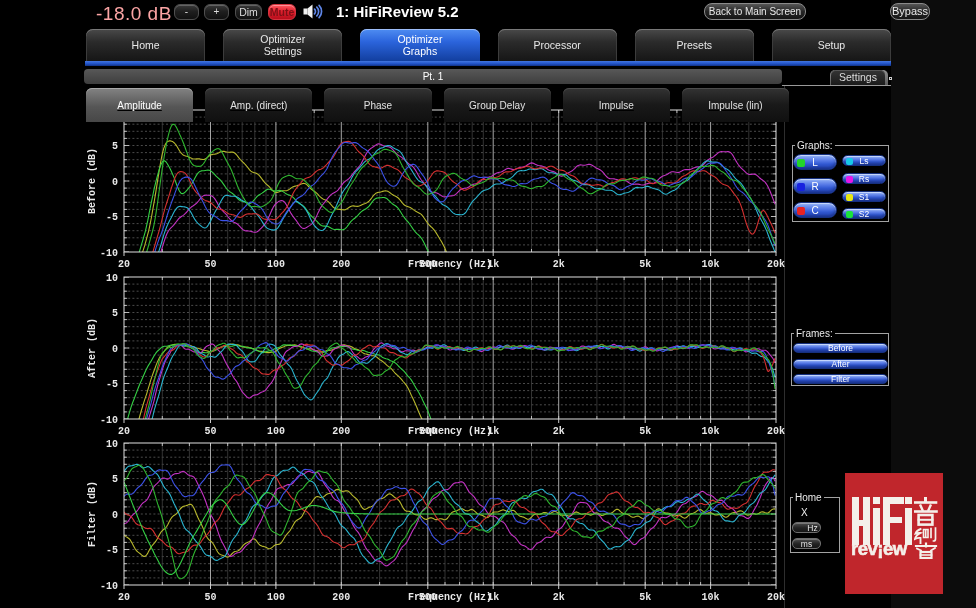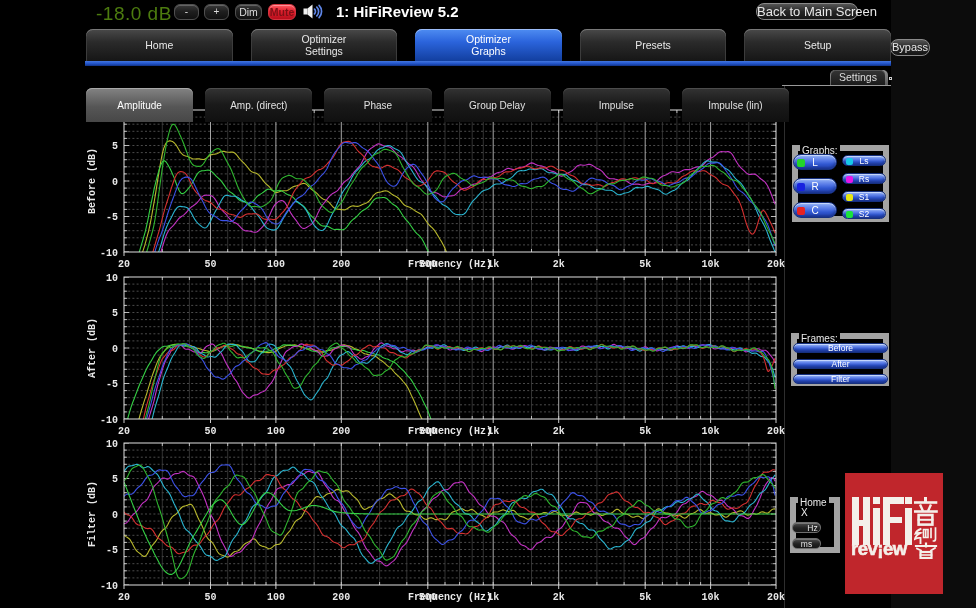--- a/index.html
+++ b/index.html
@@ -2,38 +2,38 @@
 <html><head><meta charset="utf-8">
 <style>
 * { margin:0; padding:0; box-sizing:border-box; }
 html,body { width:976px; height:608px; background:#000; overflow:hidden;
   font-family:"Liberation Sans", sans-serif; }
 .abs { position:absolute; }
 #stage { position:relative; width:976px; height:608px; background:#000; }
 #rightbg { left:891px; top:0; width:85px; height:608px; background:#0c0c0c; }
 
 
-#vol { left:96px; top:1px; width:80px; height:24px; color:#4d7c0f;
+#vol { left:96px; top:1px; width:80px; height:24px; color:#fca5a5;
   font-size:19px; line-height:25px; letter-spacing:0.5px; }
 .tbtn { top:4px; height:16px; border-radius:6px; color:#ddd; text-align:center;
   background:linear-gradient(180deg,#3a3a3a,#1f1f1f 45%,#111);
   border:1px solid #4f4f4f; box-shadow:inset 0 1px 0 rgba(255,255,255,.22);
   font-size:10px; line-height:14px; }
 #bminus { left:174px; width:25px; }
 #bplus  { left:204px; width:25px; }
 #bdim   { left:235px; width:27px; font-size:10.5px;text-align:center; }
 #bmute  { left:268px; width:28px; background:linear-gradient(180deg,#ff5a62,#e01f2d 45%,#b80e1c);
   border:1px solid #d4343f; color:#7e1016; font-weight:bold; font-size:10.5px;
   box-shadow:inset 0 1px 0 rgba(255,255,255,.35); }
 #title1 { left:336px; top:3px; color:#fff; font-size:15px; font-weight:bold; }
 .rbtn { top:3px; height:17px; border-radius:8px; color:#e8e8e8; text-align:center; white-space:nowrap;
   background:linear-gradient(180deg,#565656,#262626 50%,#161616);
   border:1px solid #8a8a8a; font-size:11px; line-height:15px; }
-#bback { left:756px; width:102px; font-size:13px; }
-#bbyp  { left:890px; width:40px;margin-top:36px; }
+#bback { left:704px; width:102px; font-size:10px; }
+#bbyp  { left:890px; width:40px; }
 
 
 #tabs { left:86px; top:29px; width:805px; height:32px; display:flex; gap:18px; }
 .tab { flex:1; border-radius:7px 7px 0 0; color:#e8e8e8; font-size:10.5px;
   background:linear-gradient(180deg,#4a4a4a,#2b2b2b 40%,#161616);
   box-shadow:inset 0 1px 0 #787878, inset 1px 0 0 #3c3c3c, inset -1px 0 0 #3c3c3c;
   display:flex; align-items:center; justify-content:center; text-align:center;
   line-height:12px; }
 .tab.sel { background:linear-gradient(180deg,#4f8df2,#2b64dc 40%,#123f9f);
   box-shadow:inset 0 1px 0 #9dbdf8; color:#fff; }
@@ -46,30 +46,30 @@
   text-align:center; line-height:15px; }
 .dstab { top:70px; height:15px; border-radius:5px 5px 0 0; font-size:10.5px;
   text-align:center; line-height:15px; }
 #tdisp { left:830px; width:58px; background:linear-gradient(180deg,#909090,#5c5c5c); color:#fff; }
 #tset  { left:831px; width:54px; background:linear-gradient(180deg,#353535,#1b1b1b); color:#ddd;
   box-shadow:inset 0 1px 0 #555; }
 #dsline { left:782px; top:85px; width:109px; height:1px; background:#999; }
 #sqr { left:889px; top:77px; width:3px; height:3px; border:1px solid #cfcfcf; }
 
 
-#stabs { left:86px; top:88px; width:703px; height:34px; display:flex; gap:12px; }
+#stabs { left:86px; top:88px; width:703px; height:34px; display:flex; gap:12px;text-decoration:underline; }
 .stab { flex:1; border-radius:6px 6px 0 0; color:#e0e0e0; font-size:10px;
   background:linear-gradient(180deg,#333,#191919 50%,#101010);
   box-shadow:inset 0 1px 0 #4c4c4c;
   display:flex; align-items:center; justify-content:center; }
 .stab.sel { background:linear-gradient(180deg,#838383,#565656 55%,#474747);
   box-shadow:inset 0 1px 0 #a8a8a8; color:#fff; }
 
 
-.fset { border:6px solid #a3a3a3; }
+.fset { border:1px solid #a3a3a3; }
 .flbl { position:absolute; top:-6px; left:2px; background:#000; padding:0 2px;
   color:#e8e8e8; font-size:10px; line-height:11px; }
 .pill { position:absolute; border-radius:9px; text-align:center; color:#fff;
   background:linear-gradient(180deg,#93b2f6 0%,#5679e6 40%,#3158d2 65%,#2a4cc4 100%);
   border:1px solid #16307e; box-shadow:inset 0 1px 1px rgba(220,232,255,.8), inset 0 -2px 3px rgba(10,25,90,.55); }
 .dot { position:absolute; border-radius:2px; }
 #graphsbox { left:792px; top:145px; width:97px; height:77px; }
 #framesbox { left:791px; top:333px; width:98px; height:53px; }
 #zoombox   { left:790px; top:497px; width:50px; height:56px; }
 .gbig  { width:44px; height:16px; font-size:10px; line-height:15px; }
@@ -349,25 +349,27 @@
     <path d="M11.5,5.2 a3.2,3.2 0 0 1 0,4.6 M13.8,3.2 a6,6 0 0 1 0,8.6 M16.1,1.4 a8.8,8.8 0 0 1 0,12.2" stroke="#5f86e8" stroke-width="1.7" fill="none" stroke-linecap="round"></path>
   </svg>
   <div class="abs" id="title1">1: HiFiReview 5.2</div>
   <div class="abs rbtn" id="bback">Back to Main Screen</div>
   <div class="abs rbtn" id="bbyp">Bypass</div>
 
   <div class="abs" id="tabs">
     <div class="tab">Home</div>
     <div class="tab">Optimizer<br>Settings</div>
     <div class="tab sel">Optimizer<br>Graphs</div>
+    <div class="tab">Processor</div>
     <div class="tab">Presets</div>
     <div class="tab">Setup</div>
   </div>
   <div class="abs" id="bluestrip"></div>
 
+  <div class="abs" id="ptbar">Pt. 1</div>
   <div class="abs dstab" id="tdisp">Display</div>
   <div class="abs dstab" id="tset">Settings</div>
   <div class="abs" id="dsline"></div>
   <div class="abs" id="sqr"></div>
 
   <div class="abs" id="stabs">
     <div class="stab sel">Amplitude</div>
     <div class="stab">Amp. (direct)</div>
     <div class="stab">Phase</div>
     <div class="stab">Group Delay</div>

